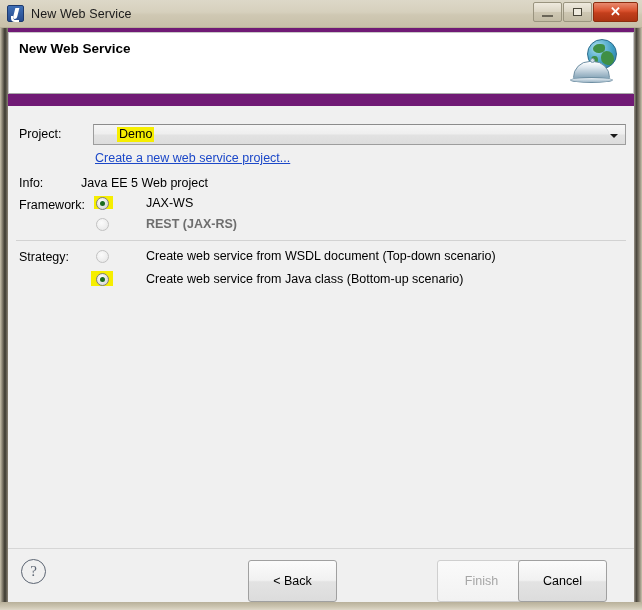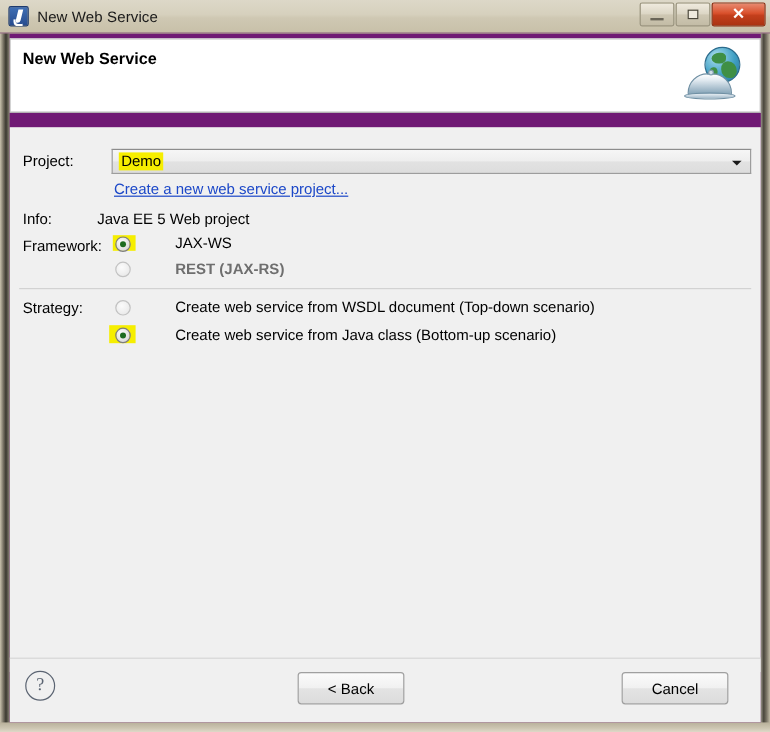--- a/index.html
+++ b/index.html
@@ -209,20 +209,21 @@
   .combo {
     position: absolute;
     left: 85px; top: 18px;
     width: 533px; height: 21px;
     box-sizing: border-box;
     border: 1px solid #9d9d9d;
     border-top-color: #8c8c8c;
     background: linear-gradient(to bottom, #f6f6f6 0%, #eeeeee 48%, #e2e2e2 52%, #dddddd 100%);
     display: flex;
     align-items: center;
+    padding-left: 18px;
   }
   .combo-value {
     margin-left: 5px;
     font-size: 12.5px;
     color: #000000;
     background: #f6ee00;
     padding: 0 2px;
     line-height: 15px;
   }
   .combo-arrow {
@@ -321,21 +322,21 @@
     box-sizing: border-box;
     color: #5b6472;
     font-size: 15px;
     text-align: center;
     line-height: 22px;
     font-family: "Liberation Serif", serif;
   }
   .btn {
     position: absolute;
     top: 11px;
-    height: 27px;
+    height: 42px;
     box-sizing: border-box;
     font-size: 12.5px;
     color: #000000;
     border: 1px solid #a0a0a0;
     border-radius: 3px;
     background: linear-gradient(to bottom, #fbfbfb 0%, #f1f1f1 48%, #e3e3e3 52%, #dcdcdc 100%);
     display: flex;
     align-items: center;
     justify-content: center;
     font-family: "Liberation Sans", sans-serif;
@@ -441,20 +442,21 @@
       <span class="radio on"></span>
       <span class="rlabel">Create web service from Java class (Bottom-up scenario)</span>
     </div>
 
   </div>
 
   <div class="footer">
     <div class="help-icon">?</div>
     <div class="btn" style="left:240px; width:89px;">&lt; Back</div>
     <div class="btn primary" style="left:333px; width:89px;">Next &gt;</div>
+    <div class="btn disabled" style="left:429px; width:89px;">Finish</div>
     <div class="btn" style="left:510px; width:89px;">Cancel</div>
   </div>
 
   <div class="edge-left"></div>
   <div class="edge-right"></div>
   <div class="edge-bottom"></div>
 
 </div>
 
 </body></html>

